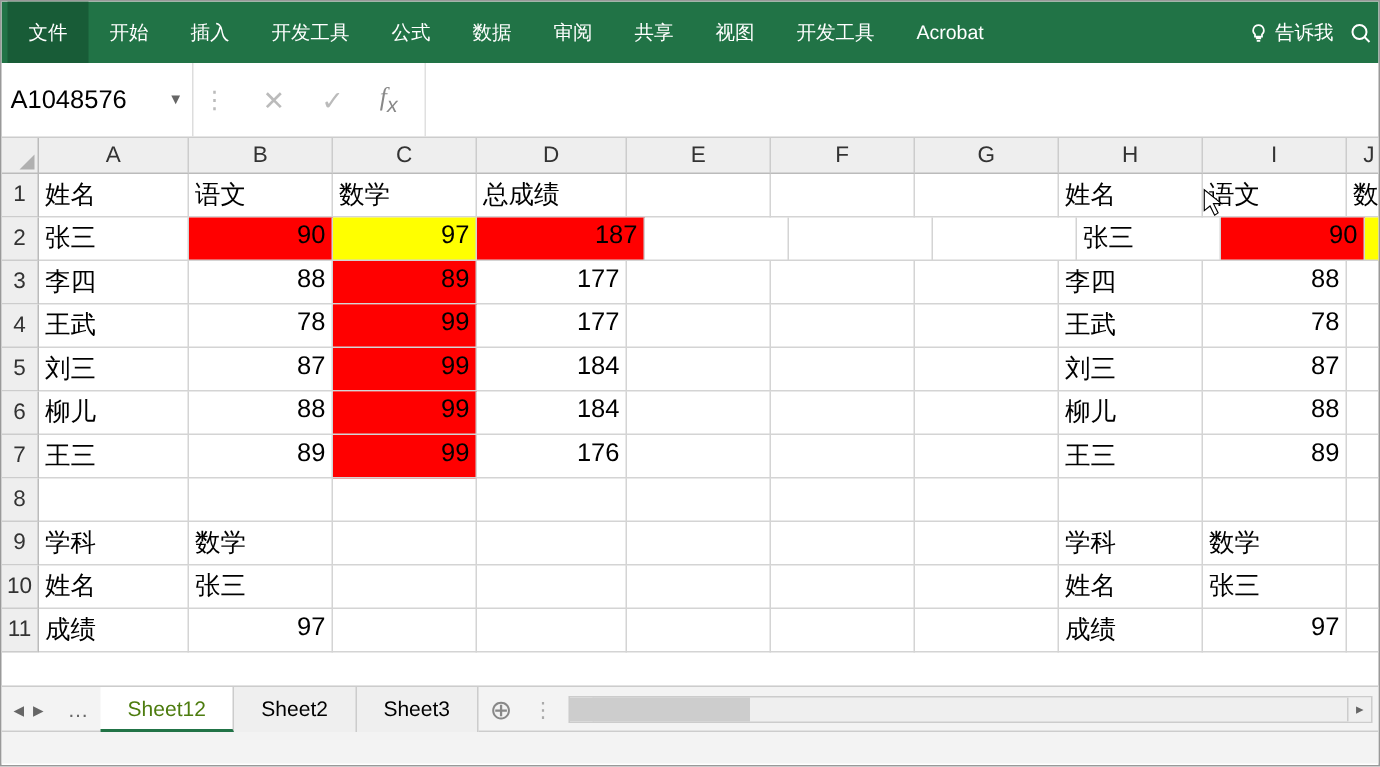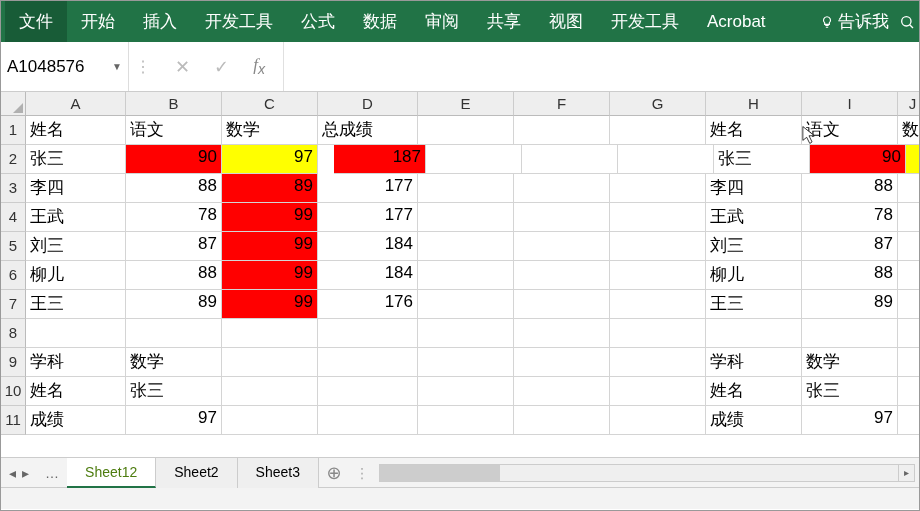--- a/index.html
+++ b/index.html
@@ -1,17 +1,17 @@
 <!DOCTYPE html>
 <html><head>
 <meta charset="utf-8">
 <style>
 *{box-sizing:border-box;margin:0;padding:0;font-family:"Microsoft YaHei",SimSun,Arial,sans-serif}
 body{width:920px;height:511px;overflow:hidden;background:#fff;border:1px solid #999}
-.ribbon{background:#217346;height:41px;display:flex;align-items:center;padding:0 4px;color:#fff;font-size:17px}
+.ribbon{background:#217346;height:41px;display:flex;align-items:center;padding:0 4px;color:#fff;font-size:13px}
 .ribbon .tab{padding:0 14px;height:41px;line-height:41px;cursor:pointer}
 .ribbon .tab.file{background:#185c37}
 .ribbon .spacer{flex:1}
 .ribbon .tell{display:flex;align-items:center;gap:4px;padding:0 10px}
 .ribbon .bulb{width:14px;height:14px;display:inline-block}
 .ribbon .search-ico{width:16px;height:16px}
 .fbar{height:50px;border-bottom:1px solid #ccc;display:flex;align-items:stretch}
 .namebox{width:128px;display:flex;align-items:center;padding:0 6px;border-right:1px solid #ddd}
 .namebox input{border:none;width:90px;font-size:17px;outline:none}
 .namebox .dd{color:#666;font-size:10px;margin-left:auto}
@@ -127,21 +127,21 @@
         <div class="cell al-l" style="width: 96px;"></div>
         <div class="cell al-l" style="width: 96px;"></div>
         <div class="cell al-l" style="width: 96px;">姓名</div>
         <div class="cell al-l" style="width: 96px;">语文</div>
         <div class="cell al-l" style="width: 30px;">数</div>
       </div>
       <div class="row">
         <div class="cell al-l" style="width: 100px;">张三</div>
         <div class="cell al-r bg-red" style="width: 96px;">90</div>
         <div class="cell al-r bg-yel" style="width: 96px;">97</div>
-        <div class="cell al-r bg-red" style="width: 92px; margin-left: 16px;">187</div>
+        <div class="cell al-r bg-red" style="width: 112px;">187</div>
         <div class="cell al-l" style="width: 96px;"></div>
         <div class="cell al-l" style="width: 96px;"></div>
         <div class="cell al-l" style="width: 96px;"></div>
         <div class="cell al-l" style="width: 96px;">张三</div>
         <div class="cell al-r bg-red" style="width: 96px;">90</div>
         <div class="cell al-l bg-yel" style="width: 30px;"></div>
       </div>
       <div class="row">
         <div class="cell al-l" style="width: 100px;">李四</div>
         <div class="cell al-r" style="width: 96px;">88</div>

